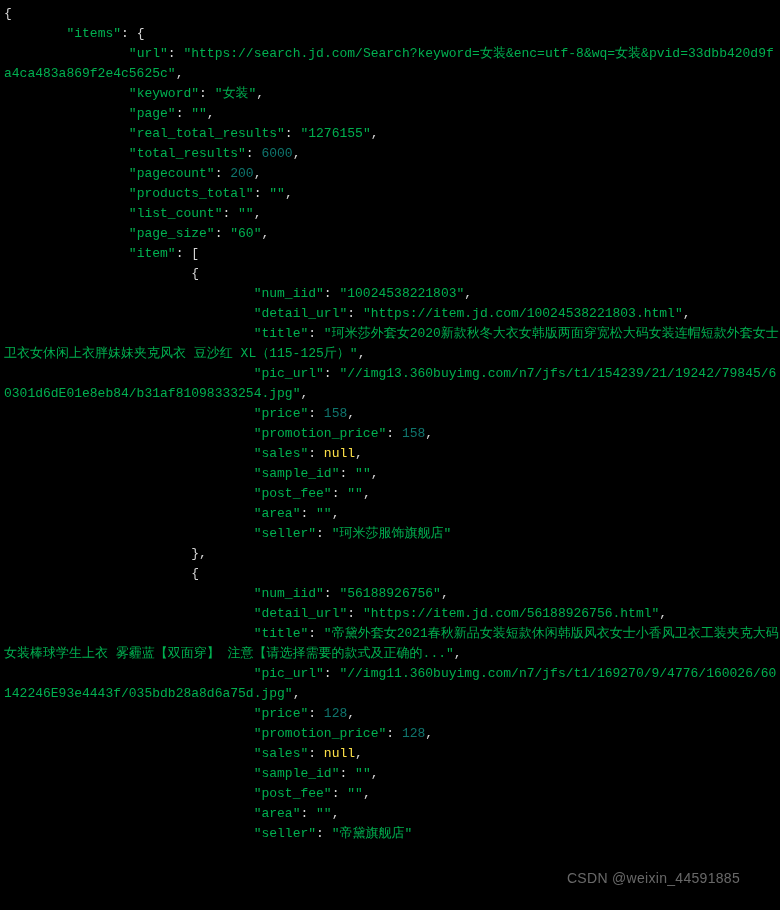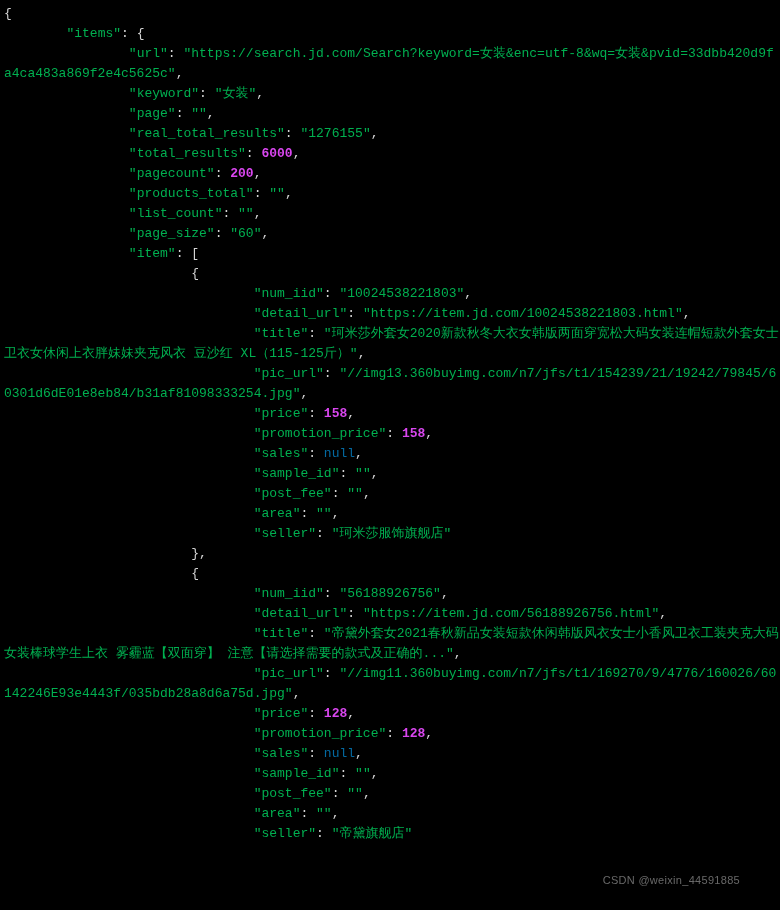--- a/index.html
+++ b/index.html
@@ -16,30 +16,30 @@
     font-family: Consolas, "Courier New", monospace;
     font-size: 13px;
     line-height: 20px;
     color: #d4d4d4;
     white-space: pre-wrap;
     word-break: break-all;
   }
   .tok-punct { color: #d4d4d4; }
   .tok-key { color: #00b050; }
   .tok-str { color: #00b050; }
-  .tok-num { color: #d946ef; font-weight: bold; }
-  .tok-null { color: #0369a1; }
+  .tok-num { color: #0f766e; }
+  .tok-null { color: #fde047; }
   .watermark {
     position: absolute;
     right: 40px;
     bottom: 24px;
     color: #bdbdbd;
     opacity: 0.55;
     font-family: "Microsoft YaHei", Arial, sans-serif;
-    font-size: 11px;
+    font-size: 14px;
     pointer-events: none;
     user-select: none;
     letter-spacing: 0.3px;
   }
 </style>
 </head>
 <body>
 
 <pre class="code" id="code-viewer"><span class="tok-punct">{</span>
         <span class="tok-key">"items"</span><span class="tok-punct">: {</span>

